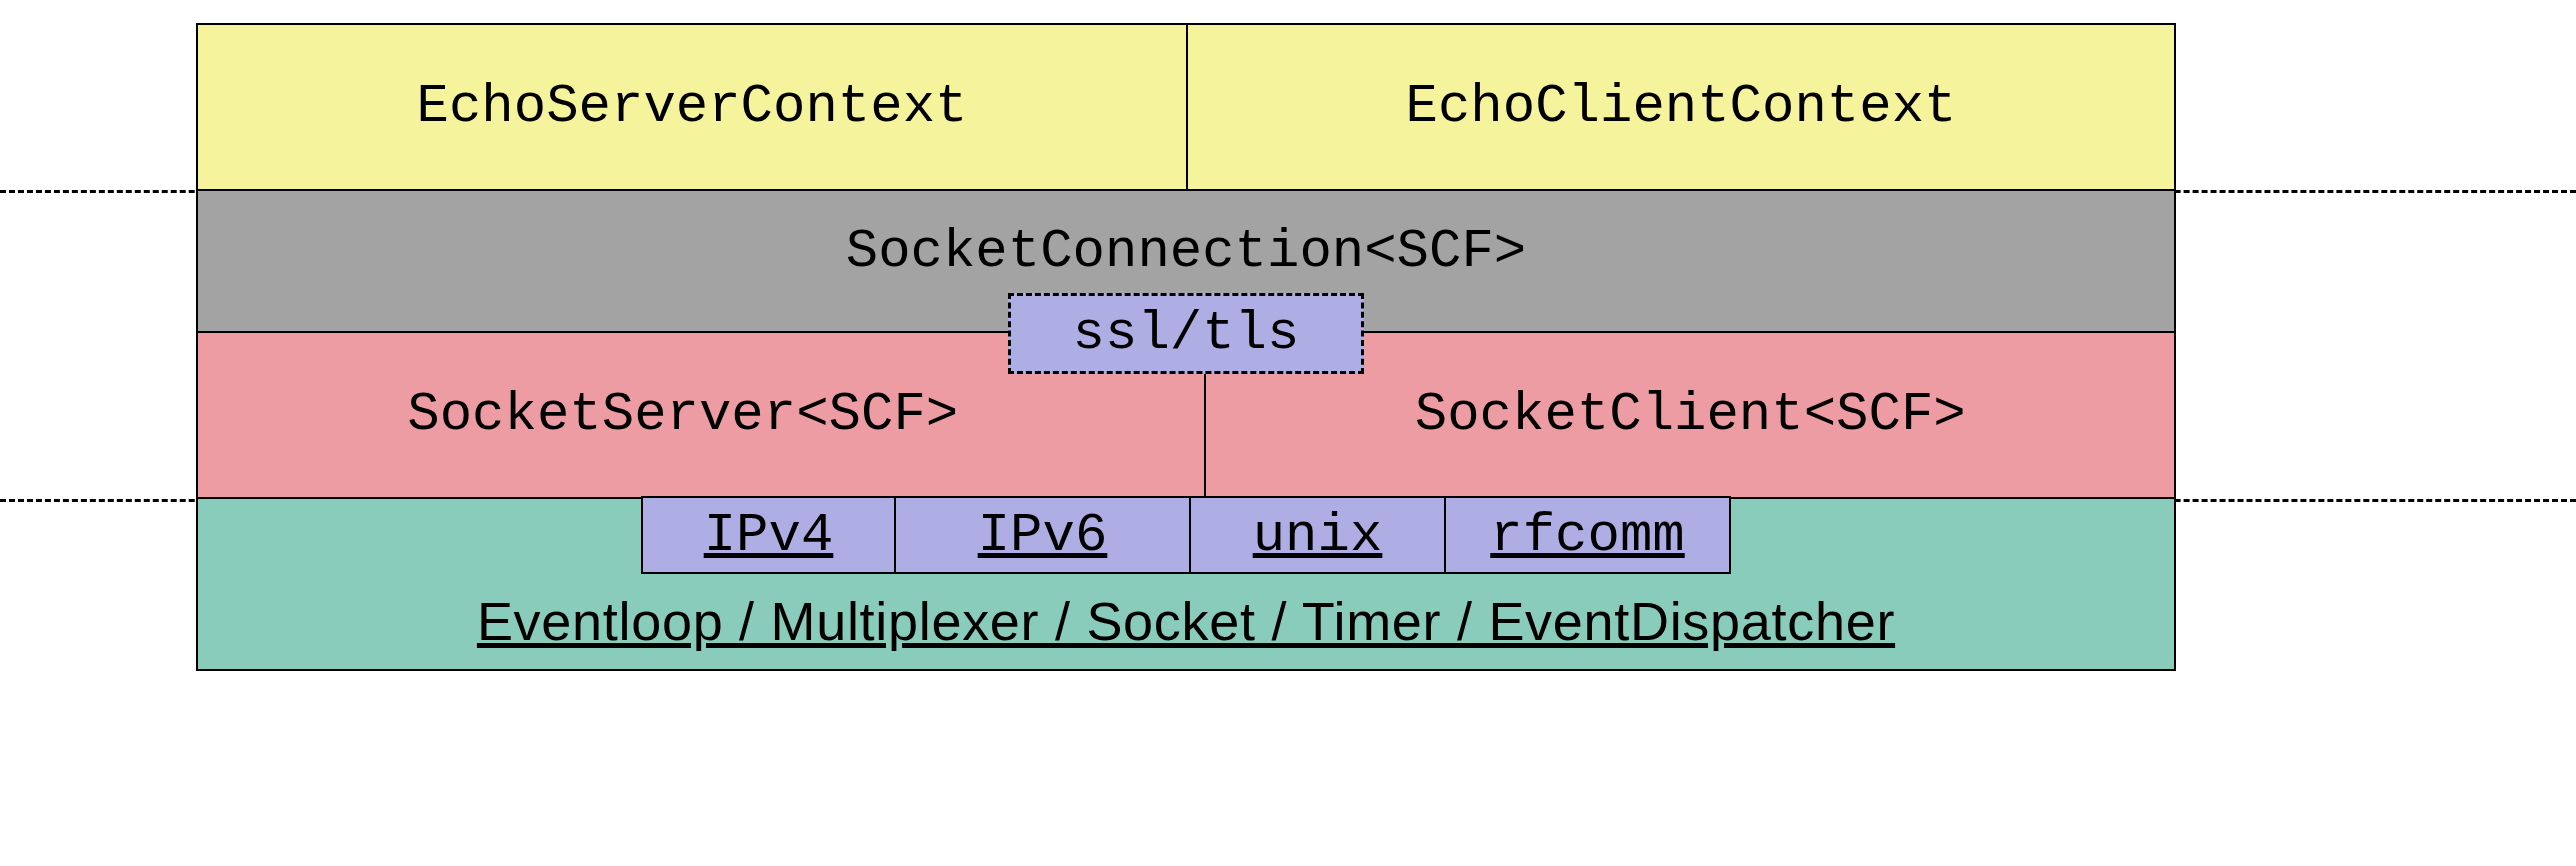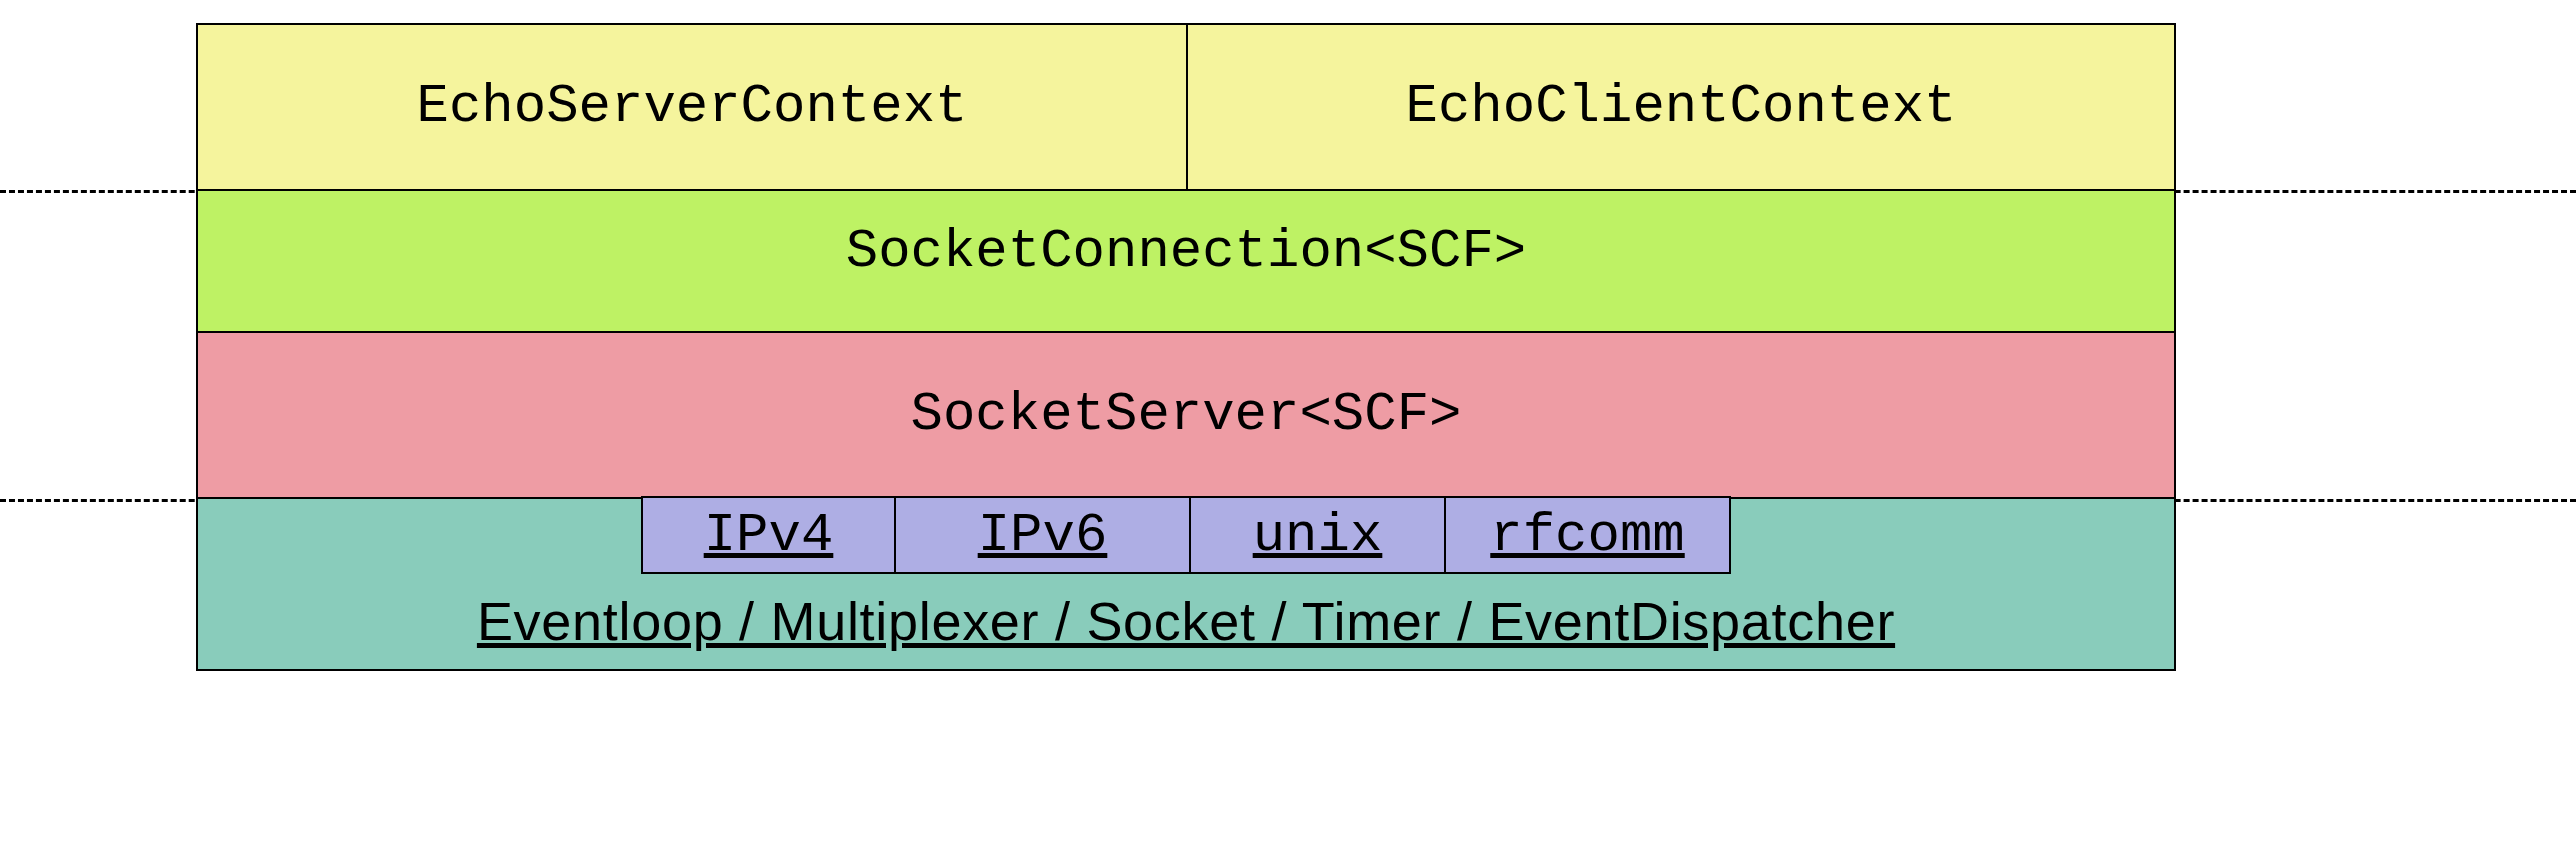--- a/index.html
+++ b/index.html
@@ -42,21 +42,21 @@
     height: 168px;
     background: #f5f49d;
     border-bottom: 2.2px solid #000;
   }
   .row-contexts .cell { flex: 1 1 50%; height: 100%; }
   .row-contexts .cell + .cell { border-left: 2.2px solid #000; }
 
   
   .row-connection {
     height: 142px;
-    background: #bef264;
+    background: #a3a3a3;
     border-bottom: 2.2px solid #000;
     justify-content: center;
   }
   .row-connection .cell { flex: 1 1 100%; height: 100%; align-items: flex-start; padding-top: 30px; }
 
   
   .row-server-client {
     height: 166px;
     background: #ee9ca4;
     border-bottom: 2.2px solid #000;
@@ -146,27 +146,29 @@
     <div class="cell mono">EchoServerContext</div>
     <div class="cell mono">EchoClientContext</div>
   </div>
 
   <div class="row row-connection">
     <div class="cell mono">SocketConnection&lt;SCF&gt;</div>
   </div>
 
   <div class="row row-server-client">
     <div class="cell mono">SocketServer&lt;SCF&gt;</div>
+    <div class="cell mono">SocketClient&lt;SCF&gt;</div>
   </div>
 
   <div class="row row-base">
     <div class="protocols">
       <div class="protocol mono">IPv4</div>
       <div class="protocol mono">IPv6</div>
       <div class="protocol mono">unix</div>
       <div class="protocol mono">rfcomm</div>
     </div>
     <div class="base-label sans">Eventloop / Multiplexer / Socket / Timer / EventDispatcher</div>
   </div>
 
+  <div class="ssl-box mono" style="top: 270px;">ssl/tls</div>
 
 </div>
 
 
 </body></html>

